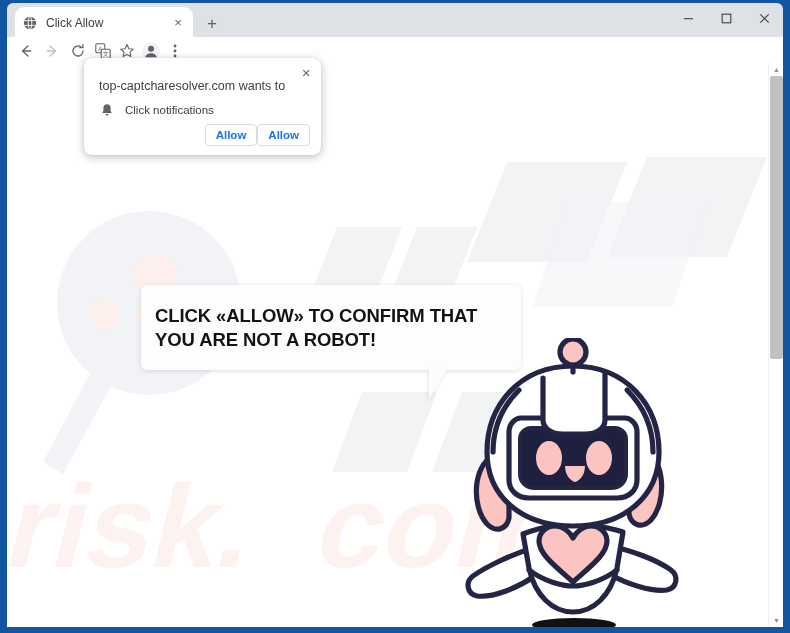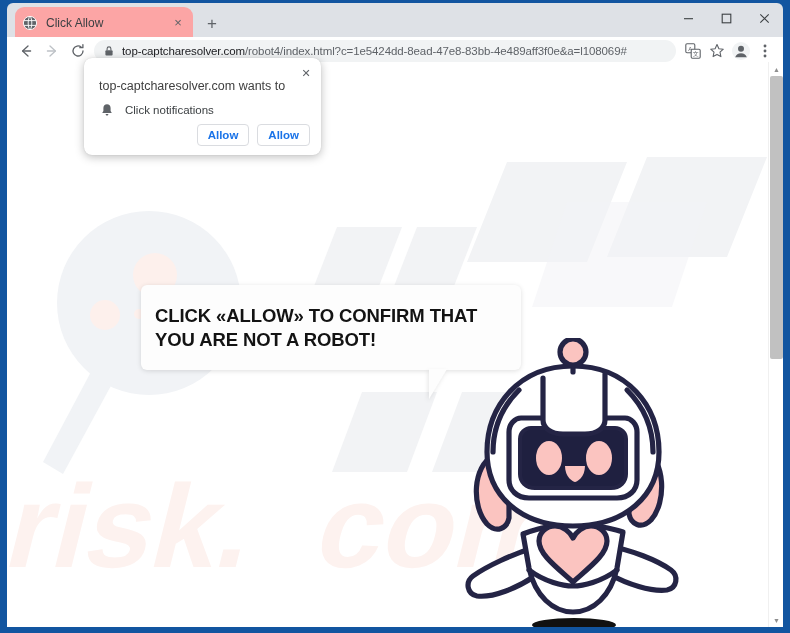--- a/index.html
+++ b/index.html
@@ -21,21 +21,21 @@
     border-top-left-radius: 6px; border-top-right-radius: 6px;
   }
 
   
   #tabstrip {
     position: absolute; left: 0; top: 0; right: 0; height: 34px;
   }
   #tab {
     position: absolute; left: 8px; top: 4px;
     width: 178px; height: 31px;
-    background: #fca5a5;
+    background: #ffffff;
     border-top-left-radius: 9px; border-top-right-radius: 9px;
     display: flex; align-items: center;
     padding: 0 7px;
   }
   #tab-favicon {
     width: 16px; height: 16px; flex: 0 0 16px;
     margin-right: 8px;
   }
   #tab-title {
     font-size: 12px; color: #3c4043;
@@ -191,21 +191,21 @@
     display: flex; align-items: center;
   }
   #perm-bell {
     width: 15px; height: 15px; flex: 0 0 15px;
     margin-right: 11px;
     display: flex; align-items: center; justify-content: center;
   }
   #perm-permlabel { font-size: 11.5px; color: #3c4043; }
   #perm-actions {
     position: absolute; right: 11px; bottom: 9px;
-    display: flex; gap: 8px;
+    display: flex; 
   }
   .perm-btn {
     min-width: 48px; height: 22px;
     border: 1px solid #dadce0; border-radius: 4px;
     background: #fff;
     font-size: 11.5px; font-weight: bold; color: #1a73e8;
     display: flex; align-items: center; justify-content: center;
     padding: 0 10px;
     font-family: "Liberation Sans", sans-serif;
   }
@@ -267,29 +267,20 @@
           <path d="M11.2 8 H3.4" stroke="#bdc1c6" stroke-width="1.3" stroke-linecap="round"></path>
         </svg>
       </div>
       <div class="navbtn">
         <svg width="16" height="16" viewBox="0 0 16 16">
           <path d="M13 8 A5 5 0 1 1 11.3 4.2" fill="none" stroke="#5f6368" stroke-width="1.3" stroke-linecap="round"></path>
           <path d="M12.9 1.6 V4.7 H9.8" fill="none" stroke="#5f6368" stroke-width="1.3" stroke-linecap="round" stroke-linejoin="round"></path>
         </svg>
       </div>
 
-      <div id="omnibox">
-        <span id="lock-icon">
-          <svg width="12" height="12" viewBox="0 0 12 12">
-            <rect x="2.4" y="5.2" width="7.2" height="5.4" rx="1" fill="#5f6368"></rect>
-            <path d="M4.1 5.2 V3.8 A1.9 1.9 0 0 1 7.9 3.8 V5.2" fill="none" stroke="#5f6368" stroke-width="1.1"></path>
-          </svg>
-        </span>
-        <span id="url-text"><span class="host">top-captcharesolver.com</span><span>/robot4/index.html?c=1e5424dd-8ead-47e8-83bb-4e489aff3f0e&amp;a=l108069#</span></span>
-      </div>
 
       <div class="tbicon">
         <svg width="16" height="16" viewBox="0 0 16 16">
           <rect x="0.8" y="0.8" width="9" height="9" rx="1.2" fill="none" stroke="#5f6368" stroke-width="1.1"></rect>
           <text x="5.3" y="7.6" font-size="6" font-family="Liberation Sans, sans-serif" fill="#5f6368" text-anchor="middle">A</text>
           <rect x="6.2" y="6.2" width="9" height="9" rx="1.2" fill="#ffffff" stroke="#5f6368" stroke-width="1.1"></rect>
           <text x="10.7" y="13.2" font-size="6" font-family="Liberation Sans, sans-serif" fill="#5f6368" text-anchor="middle">文</text>
         </svg>
       </div>
       <div class="tbicon">

